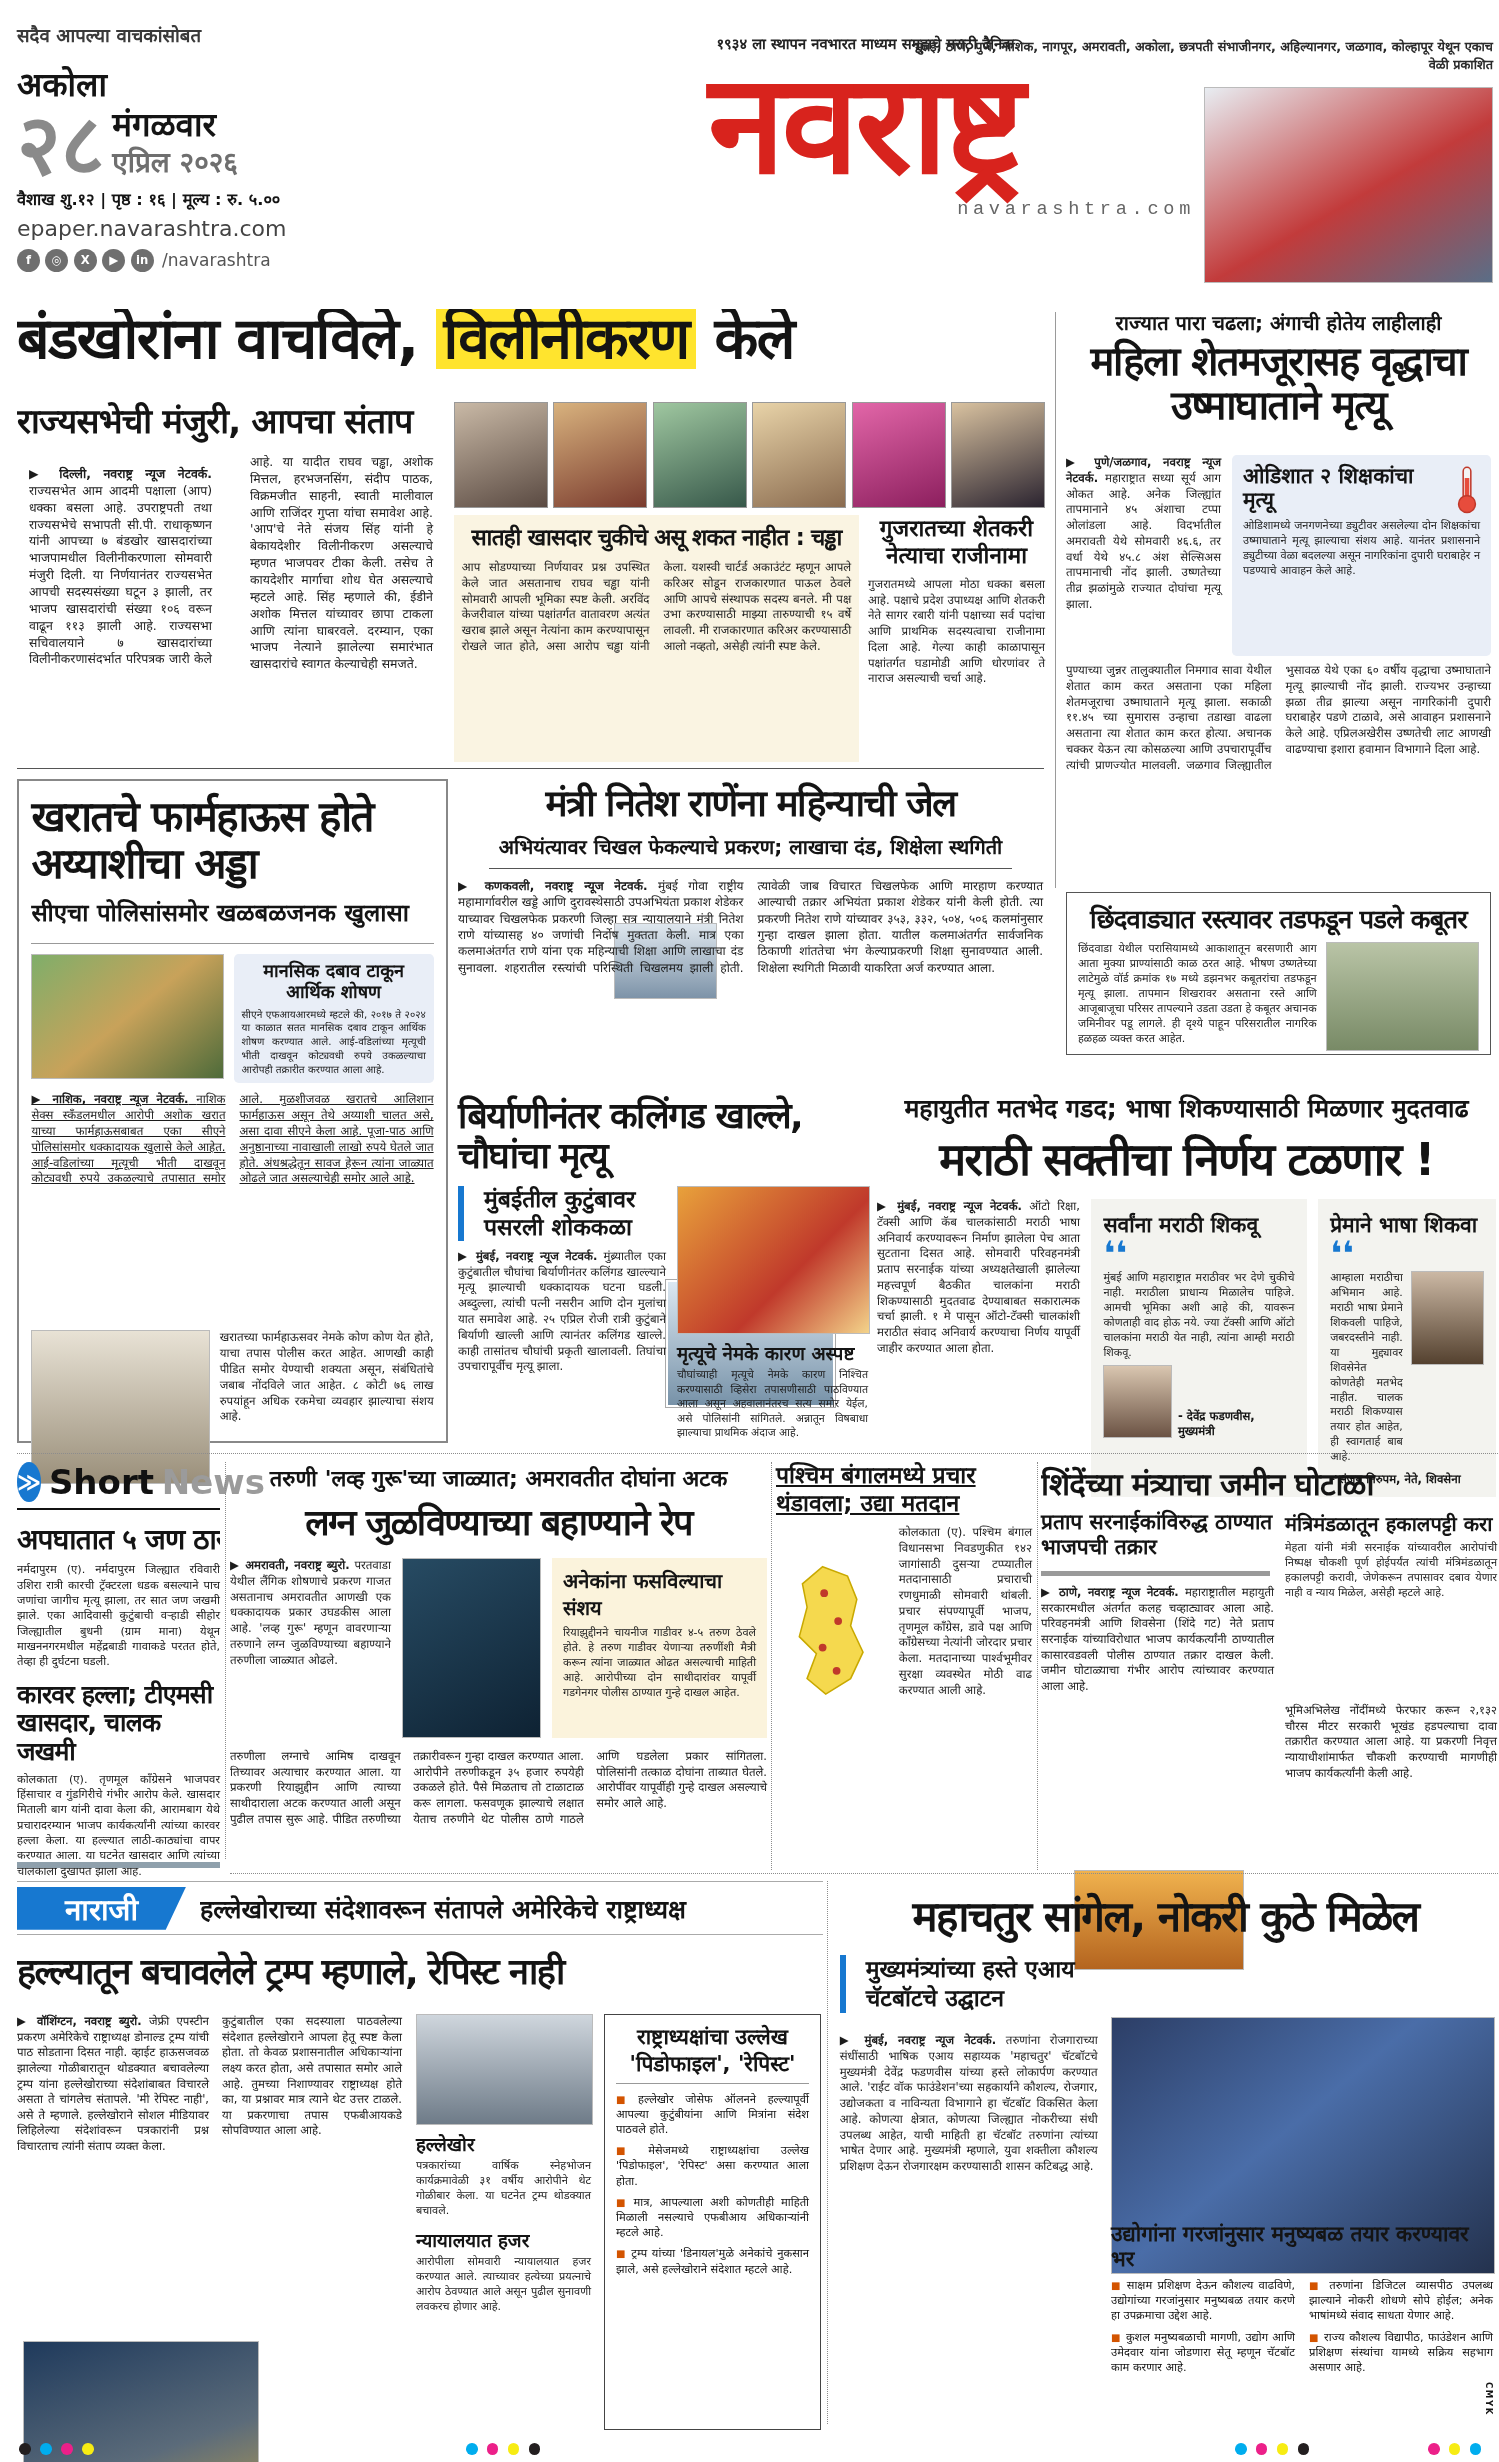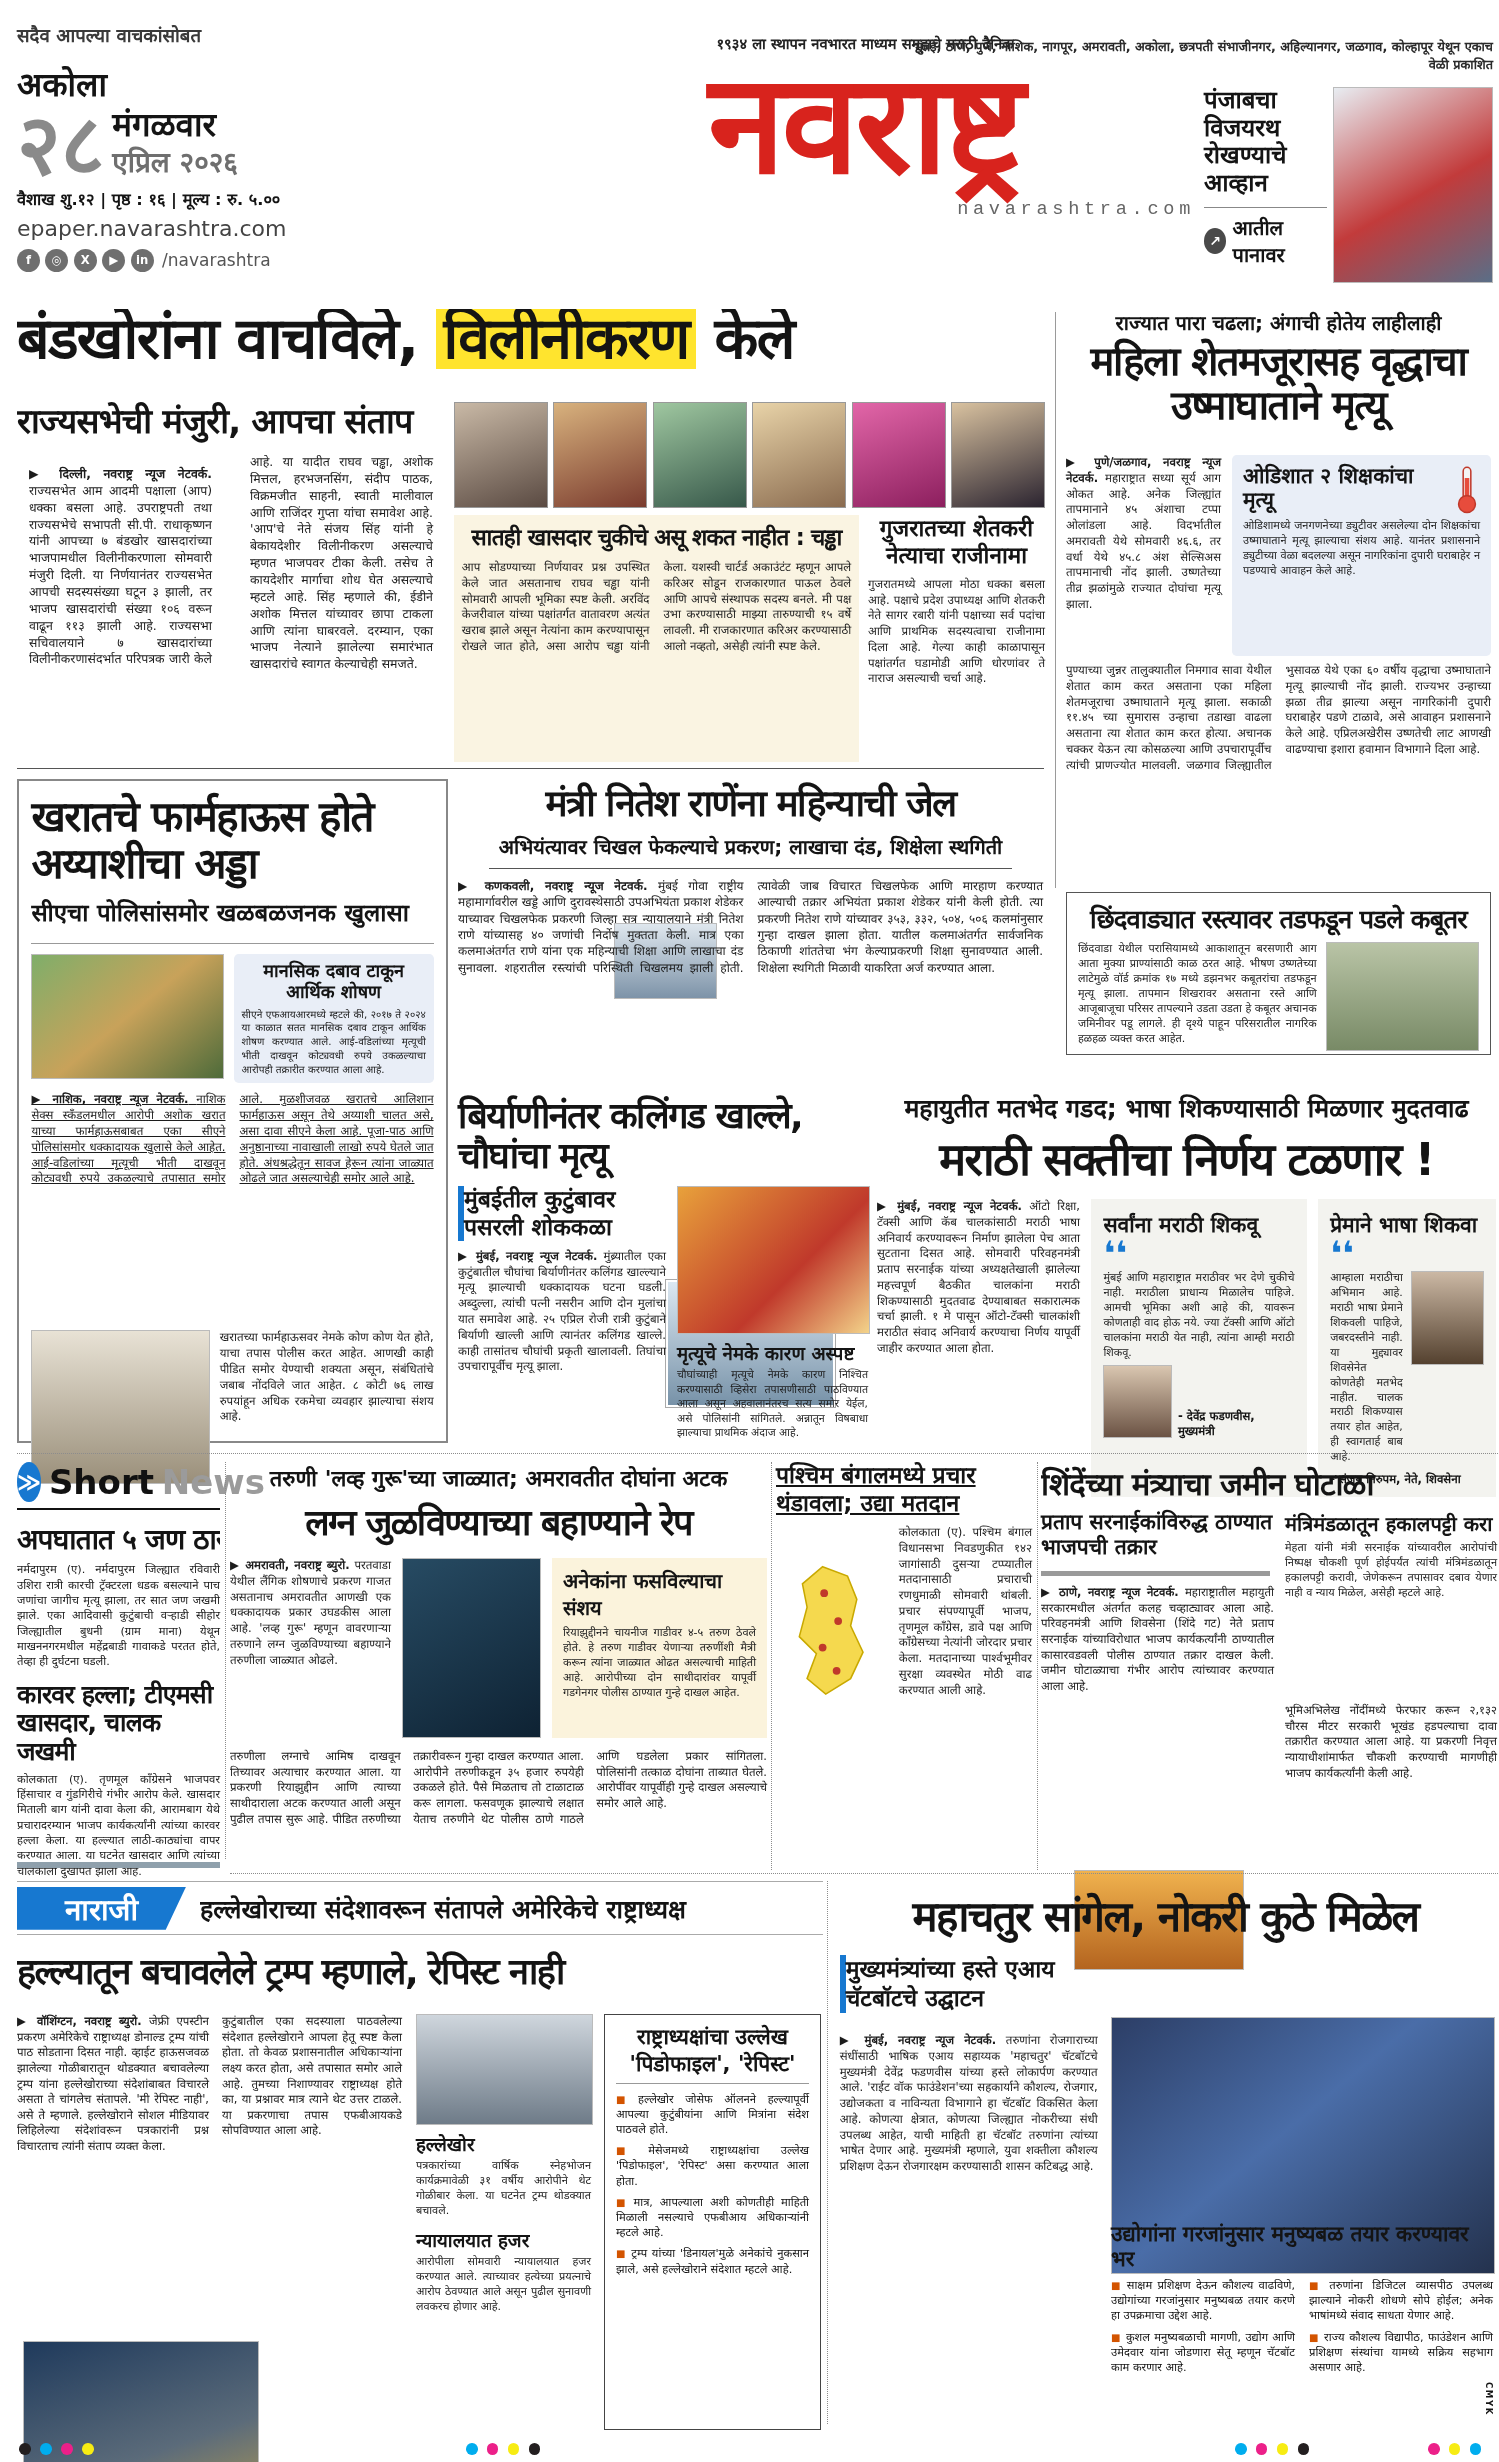--- a/index.html
+++ b/index.html
@@ -60,21 +60,21 @@
           justify-content:center;width:169px;height:43px;clip-path:polygon(0 0,100% 0,88% 100%,0 100%);}
   .sq{color:#d35400;font-size:10px;margin-right:4.7px;}
   .bullet-item{font-size:11.3px;line-height:1.34;text-align:justify;margin-bottom:6.2px;break-inside:avoid;}
   .snicon{width:40px;height:40px;border-radius:50%;background:#1778d0;color:#fff;display:flex;
           align-items:center;justify-content:center;font-size:23px;font-weight:bold;}
   .sn-short{font-size:34px;font-weight:bold;color:#111;}
   .sn-news{font-size:34px;font-weight:bold;color:#9b9b9b;}
   .pm{display:flex;gap:9.3px;}
   .pm i{width:11.6px;height:11.6px;border-radius:50%;display:block;}
   .cmyk{font-size:8.5px;font-weight:bold;writing-mode:vertical-rl;letter-spacing:1.6px;}
-  .subbar{border-left:6.2px solid #1778d0;padding-left:0;}
+  .subbar{border-left:6.2px solid #1778d0;padding-left:20px;}
 </style>
 </head>
 <body>
 
 <div id="page">
 
   <div class="abs" style="left:17px;top:22px;width:279px;">
     <div class="tagline">सदैव आपल्या वाचकांसोबत</div>
     <div class="edition">अकोला</div>
     <div class="daterow">
@@ -98,27 +98,20 @@
 
   <div class="abs" style="left:535px;top:33px;width:660px;">
     <div class="estline">१९३४ ला स्थापन नवभारत माध्यम समूहाचे मराठी दैनिक</div>
     <div class="logo">नवराष्ट्र</div>
     <div class="website">navarashtra.com</div>
   </div>
 
   <div class="abs cities" style="left:892px;top:37px;width:601px;">मुंबई, ठाणे, पुणे, नाशिक, नागपूर, अमरावती, अकोला, छत्रपती संभाजीनगर, अहिल्यानगर, जळगाव, कोल्हापूर येथून एकाच वेळी प्रकाशित</div>
 
   <div class="abs promo" style="left:1204px;top:87px;width:289px;height:196px;">
-    <div style="width:123px;">
-      <div class="promo-title">पंजाबचा विजयरथ रोखण्याचे आव्हान</div>
-      <div class="promo-link-row">
-        <span class="promo-arrow">↗</span>
-        <span class="promo-link">आतील पानावर</span>
-      </div>
-    </div>
     <div class="ph" style="flex:1;height:194px;background:linear-gradient(150deg,#e8edf2,#c23b3b 55%,#5a6e87);"></div>
   </div>
 
   <div class="abs h-main nw" style="left:17px;top:309px;width:1032px;">
     <span>बंडखोरांना वाचविले, </span><span class="hl">विलीनीकरण</span><span> केले</span>
   </div>
 
   <div class="abs" style="left:17px;top:397px;width:428px;height:365px;">
     <div class="b nw" style="font-size:34px;letter-spacing:-0.8px;">राज्यसभेची मंजुरी, आपचा संताप</div>
     <div class="c2 jtext" style="margin-top:11px;height:303px;font-size:12.4px;">

